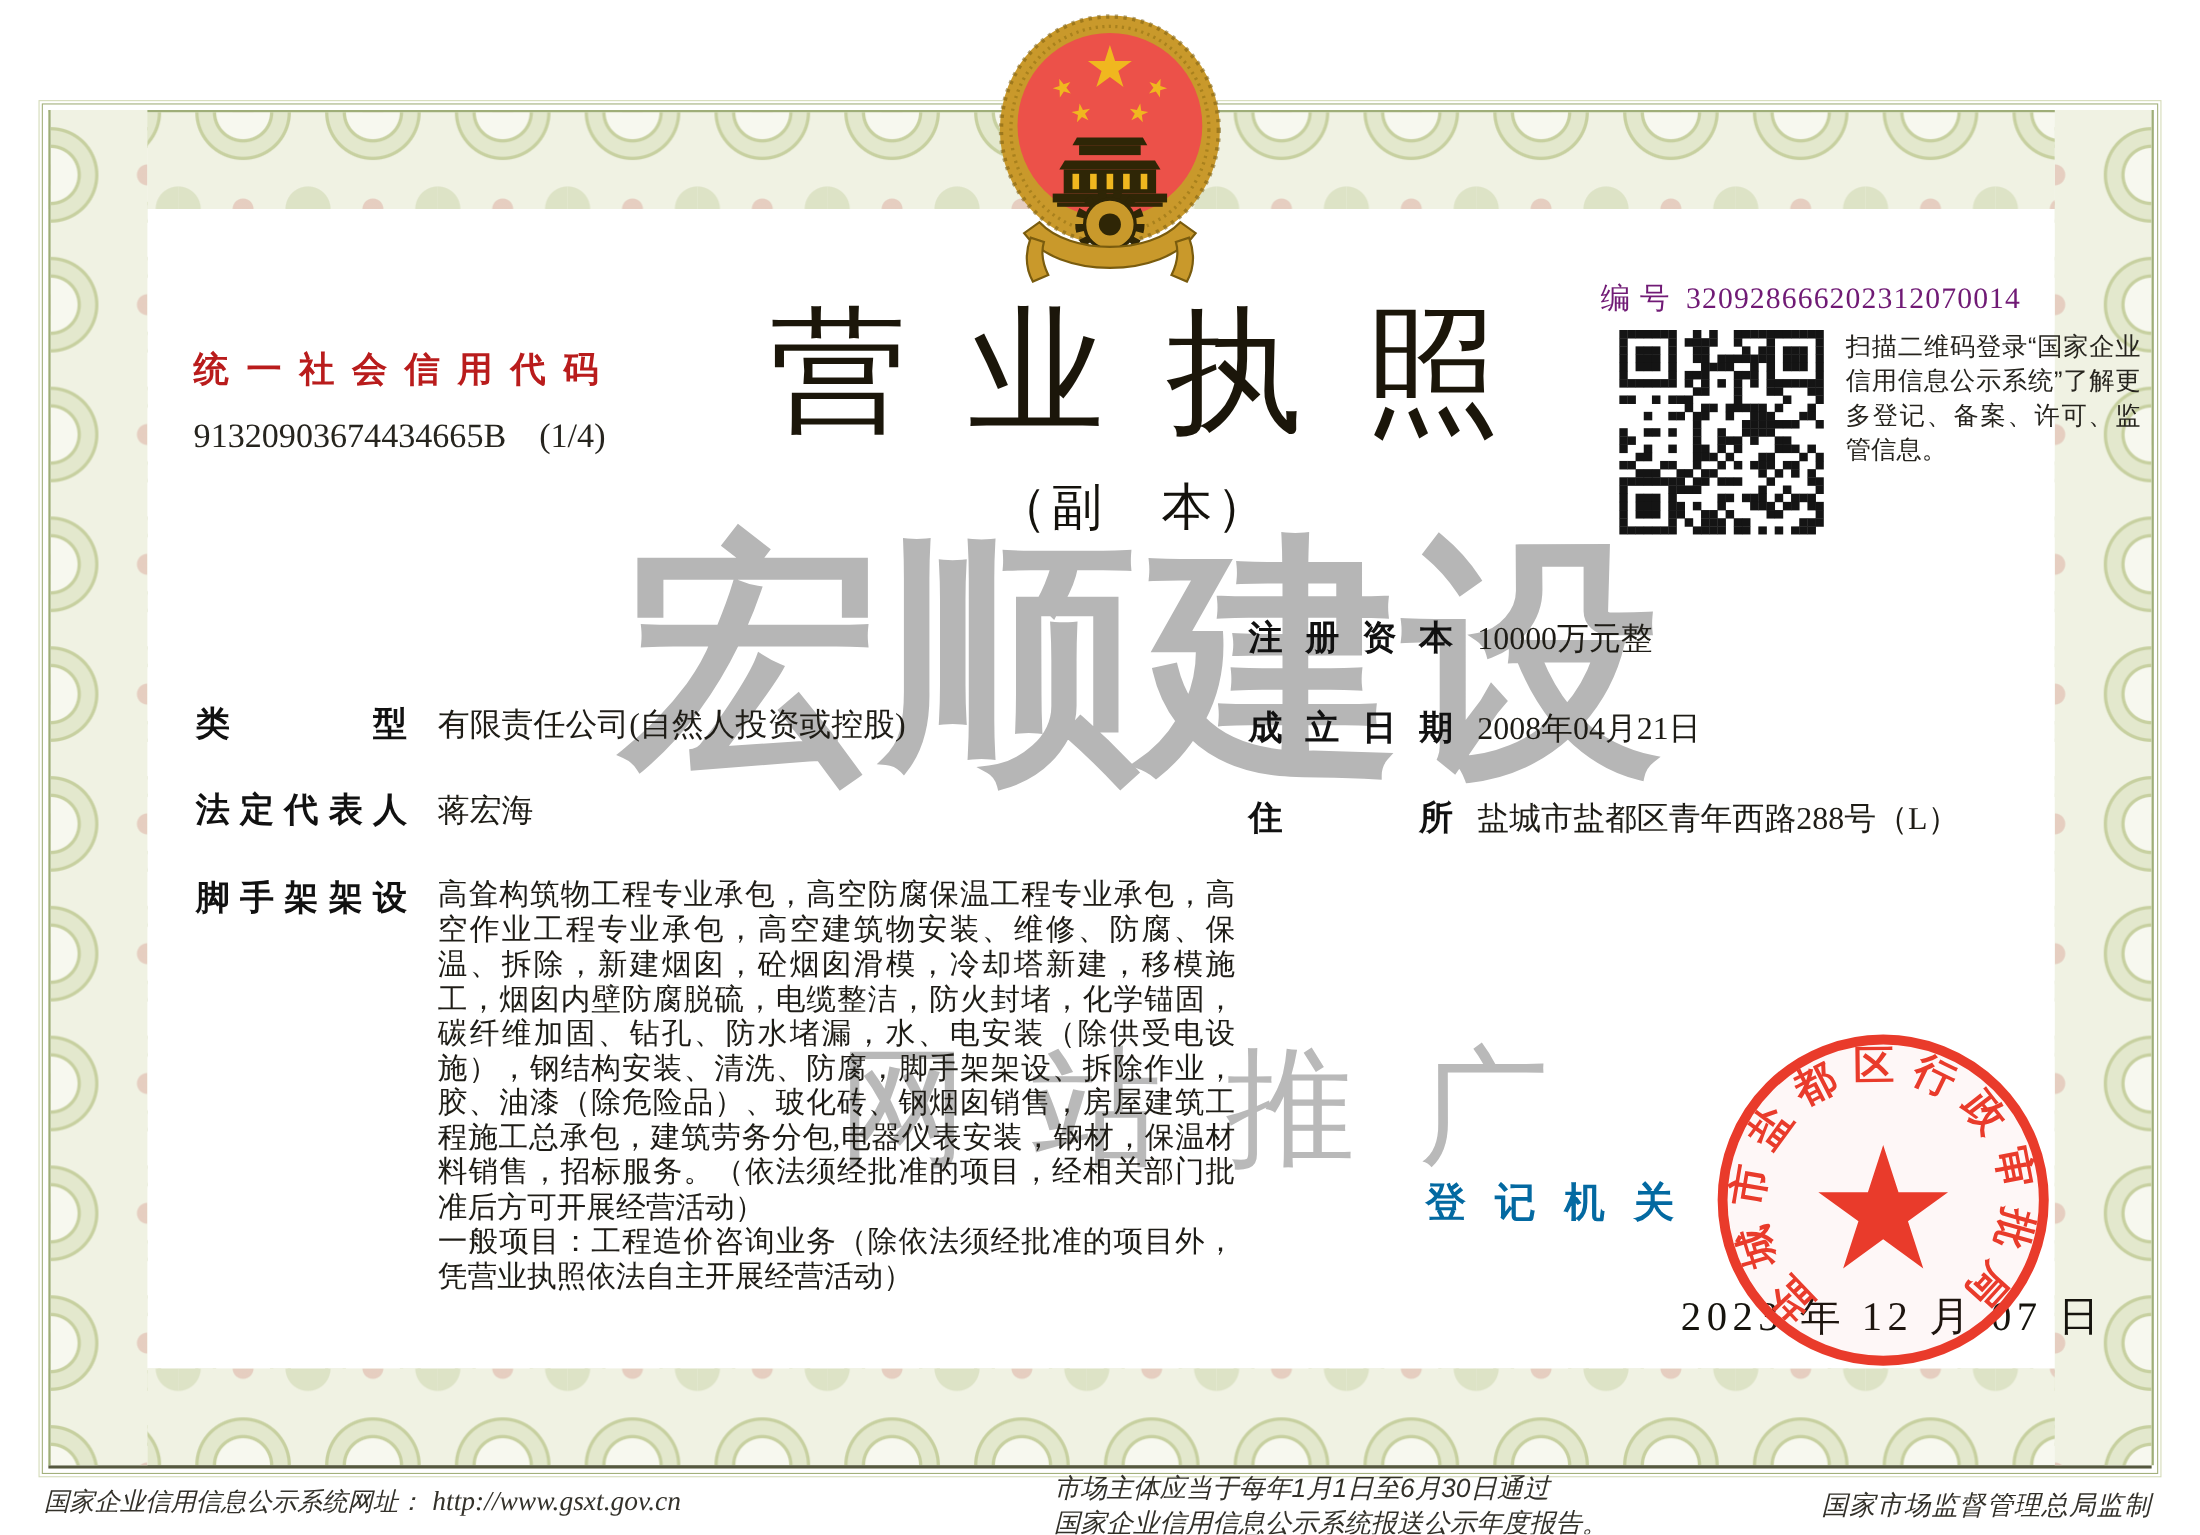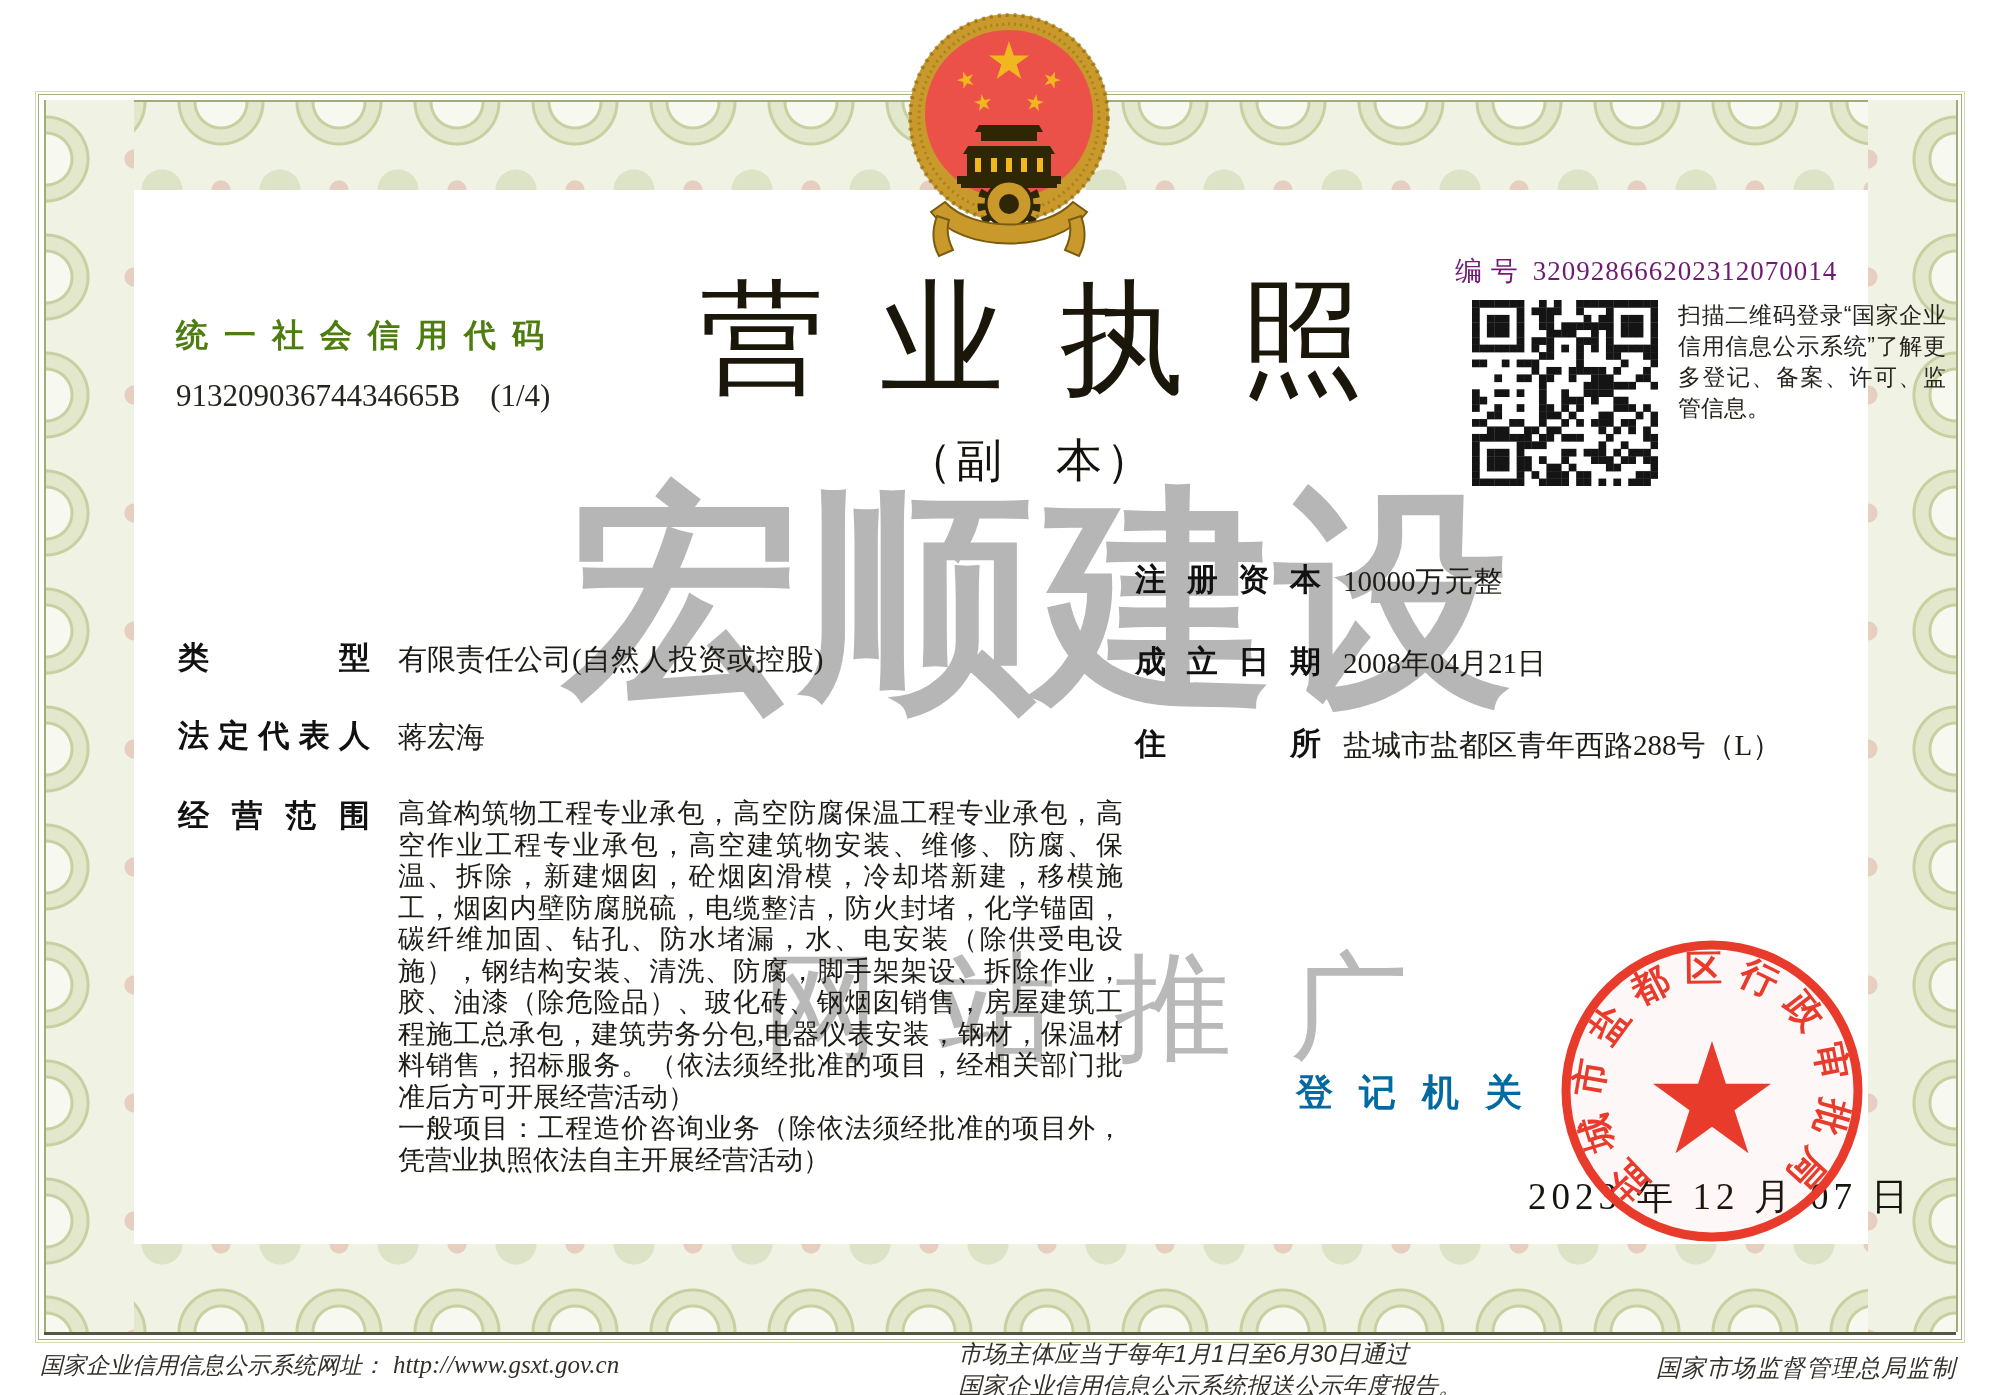--- a/index.html
+++ b/index.html
@@ -44,21 +44,21 @@
   .abs{position:absolute;z-index:2;}
   .serial{left:1455px;top:253px;font-size:27px;color:#701a75;letter-spacing:1px;}
   .serial .num{margin-left:14px;}
   .qr-wrap{left:1472px;top:300px;width:186px;height:186px;}
   .qr-caption{left:1678px;top:300px;width:268px;font-size:23px;line-height:31px;
     font-family:"Liberation Sans",sans-serif;color:#26241e;text-align:justify;}
   .title{left:700px;top:276px;width:680px;font-family:"Liberation Sans",sans-serif;
     font-size:124px;font-weight:400;letter-spacing:56px;line-height:1;color:#1b160a;white-space:nowrap;}
   .subtitle{left:700px;top:430px;width:662px;text-align:center;font-size:46px;color:#14120c;letter-spacing:4px;}
   .cc-label{left:176px;top:314px;font-family:"Liberation Sans",sans-serif;font-weight:700;
-    font-size:32px;letter-spacing:16px;color:#4d7c0f;}
+    font-size:32px;letter-spacing:16px;color:#b91c1c;}
   .cc-value{left:176px;top:378px;font-size:31px;color:#26241e;}
   .cc-value .copy{margin-left:30px;}
 
   .field-row{position:absolute;z-index:2;display:flex;align-items:flex-start;}
   .flabel{display:inline-block;flex:none;font-family:"Liberation Sans",sans-serif;font-weight:700;
     font-size:31px;color:#111;text-align:justify;text-align-last:justify;line-height:1.15;}
   .w190{width:192px;margin-right:28px;}
   .w185{width:186px;margin-right:22px;}
   .fvalue{font-size:29px;color:#1e1c16;line-height:1.2;padding-top:2px;white-space:nowrap;}
   .scope-text{font-size:27px;line-height:31.5px;color:#1e1c16;width:725px;text-align:justify;}
@@ -459,21 +459,21 @@
 
   <div class="field-row" style="left:178px;top:640px">
     <span class="flabel w190">类型</span>
     <span class="fvalue">有限责任公司(自然人投资或控股)</span>
   </div>
   <div class="field-row" style="left:178px;top:718px">
     <span class="flabel w190">法定代表人</span>
     <span class="fvalue">蒋宏海</span>
   </div>
   <div class="field-row" style="left:178px;top:798px">
-    <span class="flabel w190">经营范围</span>
+    <span class="flabel w190">脚手架架设</span>
     <div class="scope-text">
       <p>高耸构筑物工程专业承包，高空防腐保温工程专业承包，高空作业工程专业承包，高空建筑物安装、维修、防腐、保温、拆除，新建烟囱，砼烟囱滑模，冷却塔新建，移模施工，烟囱内壁防腐脱硫，电缆整洁，防火封堵，化学锚固，碳纤维加固、钻孔、防水堵漏，水、电安装（除供受电设施），钢结构安装、清洗、防腐，脚手架架设、拆除作业，胶、油漆（除危险品）、玻化砖、钢烟囱销售，房屋建筑工程施工总承包，建筑劳务分包,电器仪表安装，钢材，保温材料销售，招标服务。（依法须经批准的项目，经相关部门批准后方可开展经营活动）</p>
       <p>一般项目：工程造价咨询业务（除依法须经批准的项目外，凭营业执照依法自主开展经营活动）</p>
     </div>
   </div>
 
   <div class="field-row" style="left:1135px;top:562px">
     <span class="flabel w185">注册资本</span>
     <span class="fvalue">10000万元整</span>
   </div>

